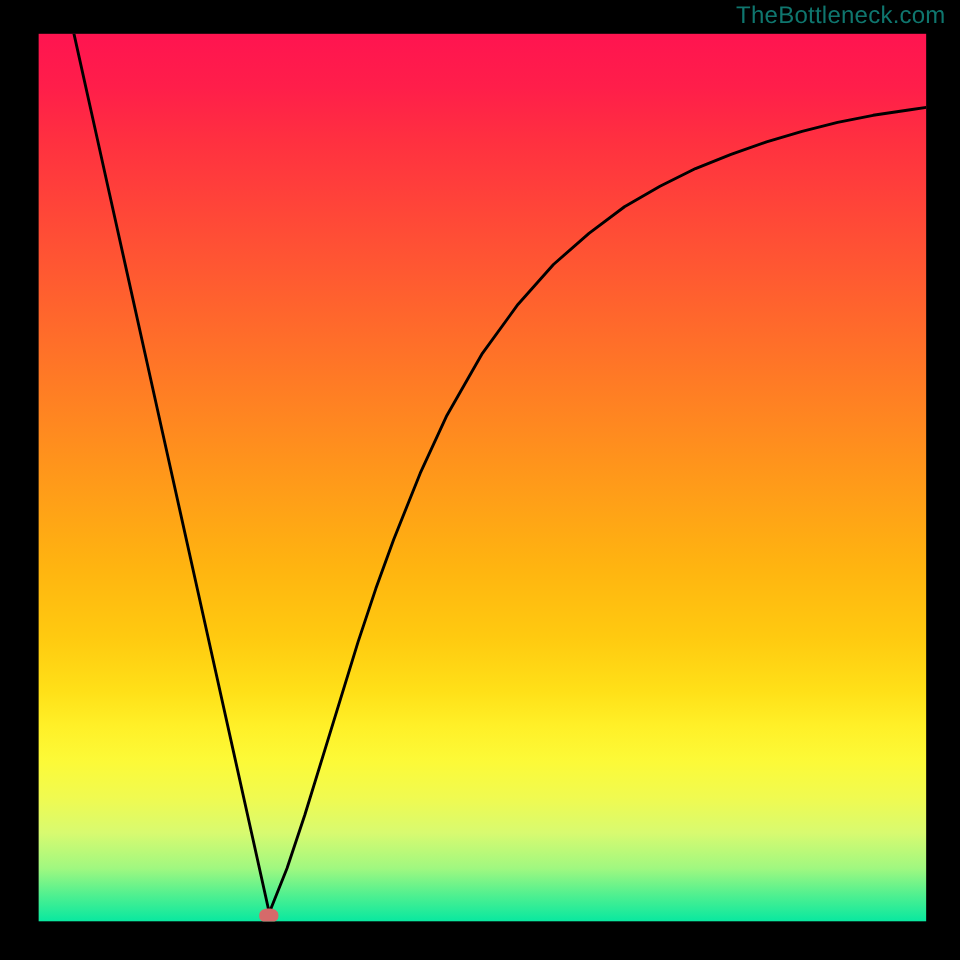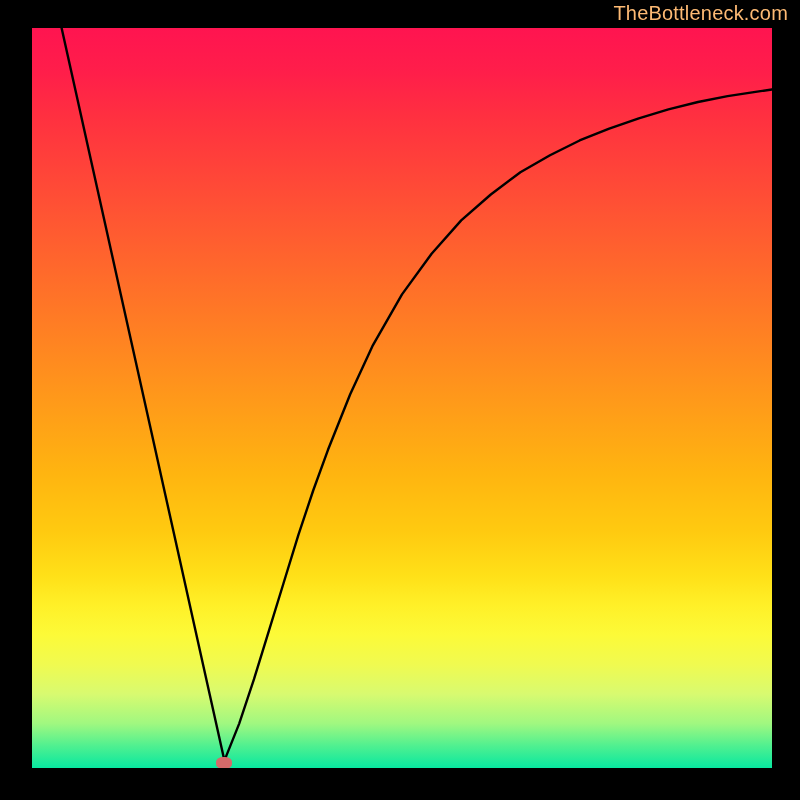--- a/index.html
+++ b/index.html
@@ -14,21 +14,21 @@
   .frame {
     position: relative;
     width: 800px;
     height: 800px;
     background: #000;
   }
   .watermark {
     position: absolute;
     top: 2px;
     right: 12px;
-    color: #fdba74;
+    color: #0f766e;
     font-size: 20px;
     font-weight: 500;
     letter-spacing: 0.2px;
     z-index: 10;
     user-select: none;
   }
   .plot-area {
     position: absolute;
     left: 32px;
     top: 28px;

